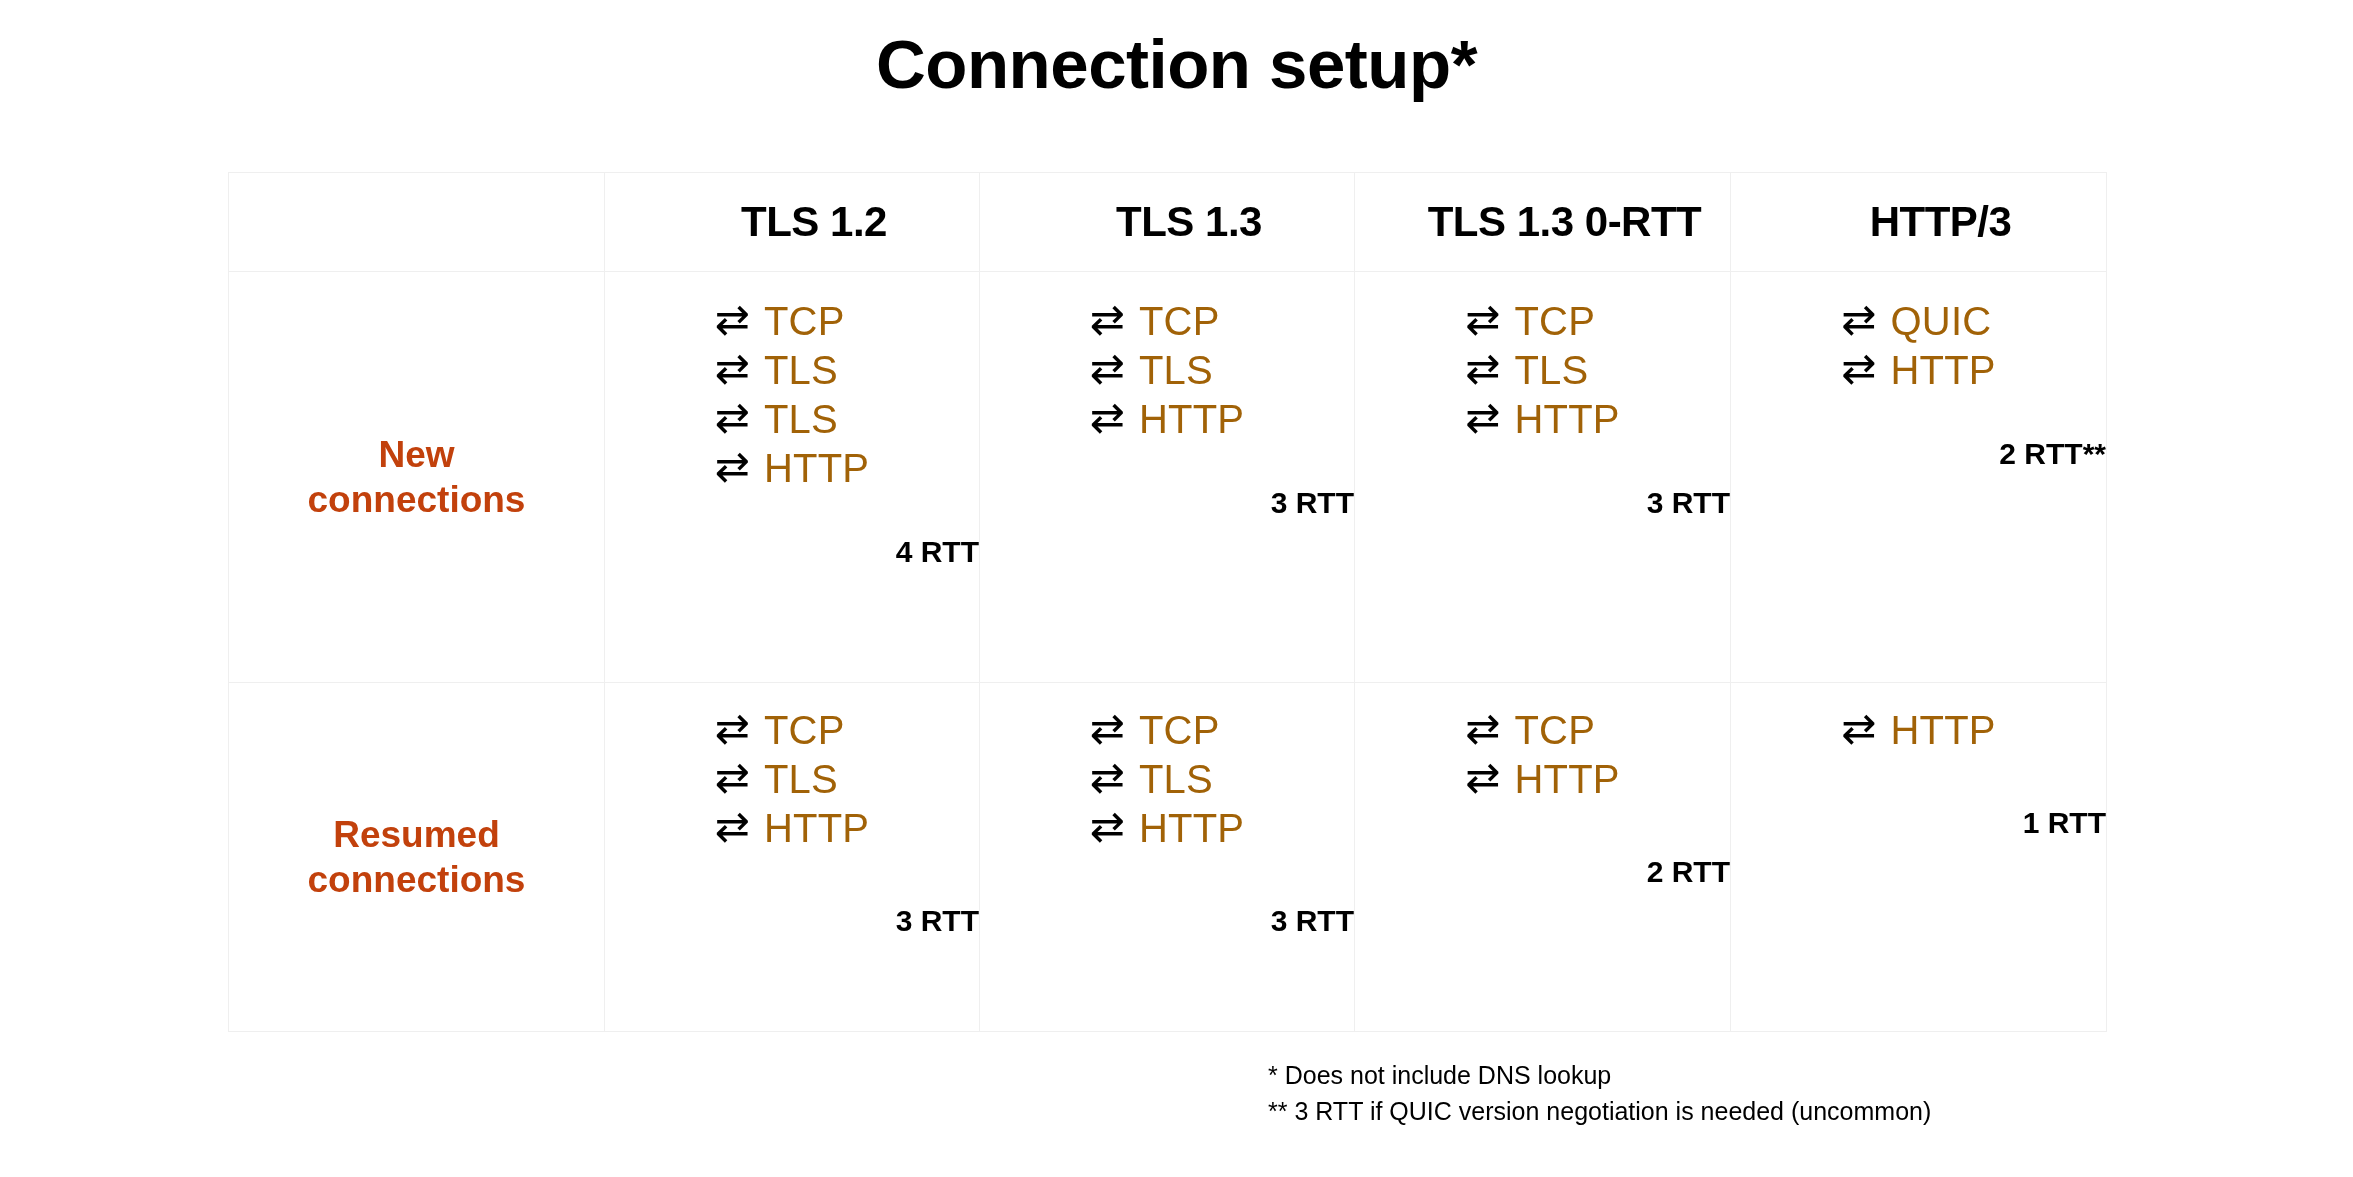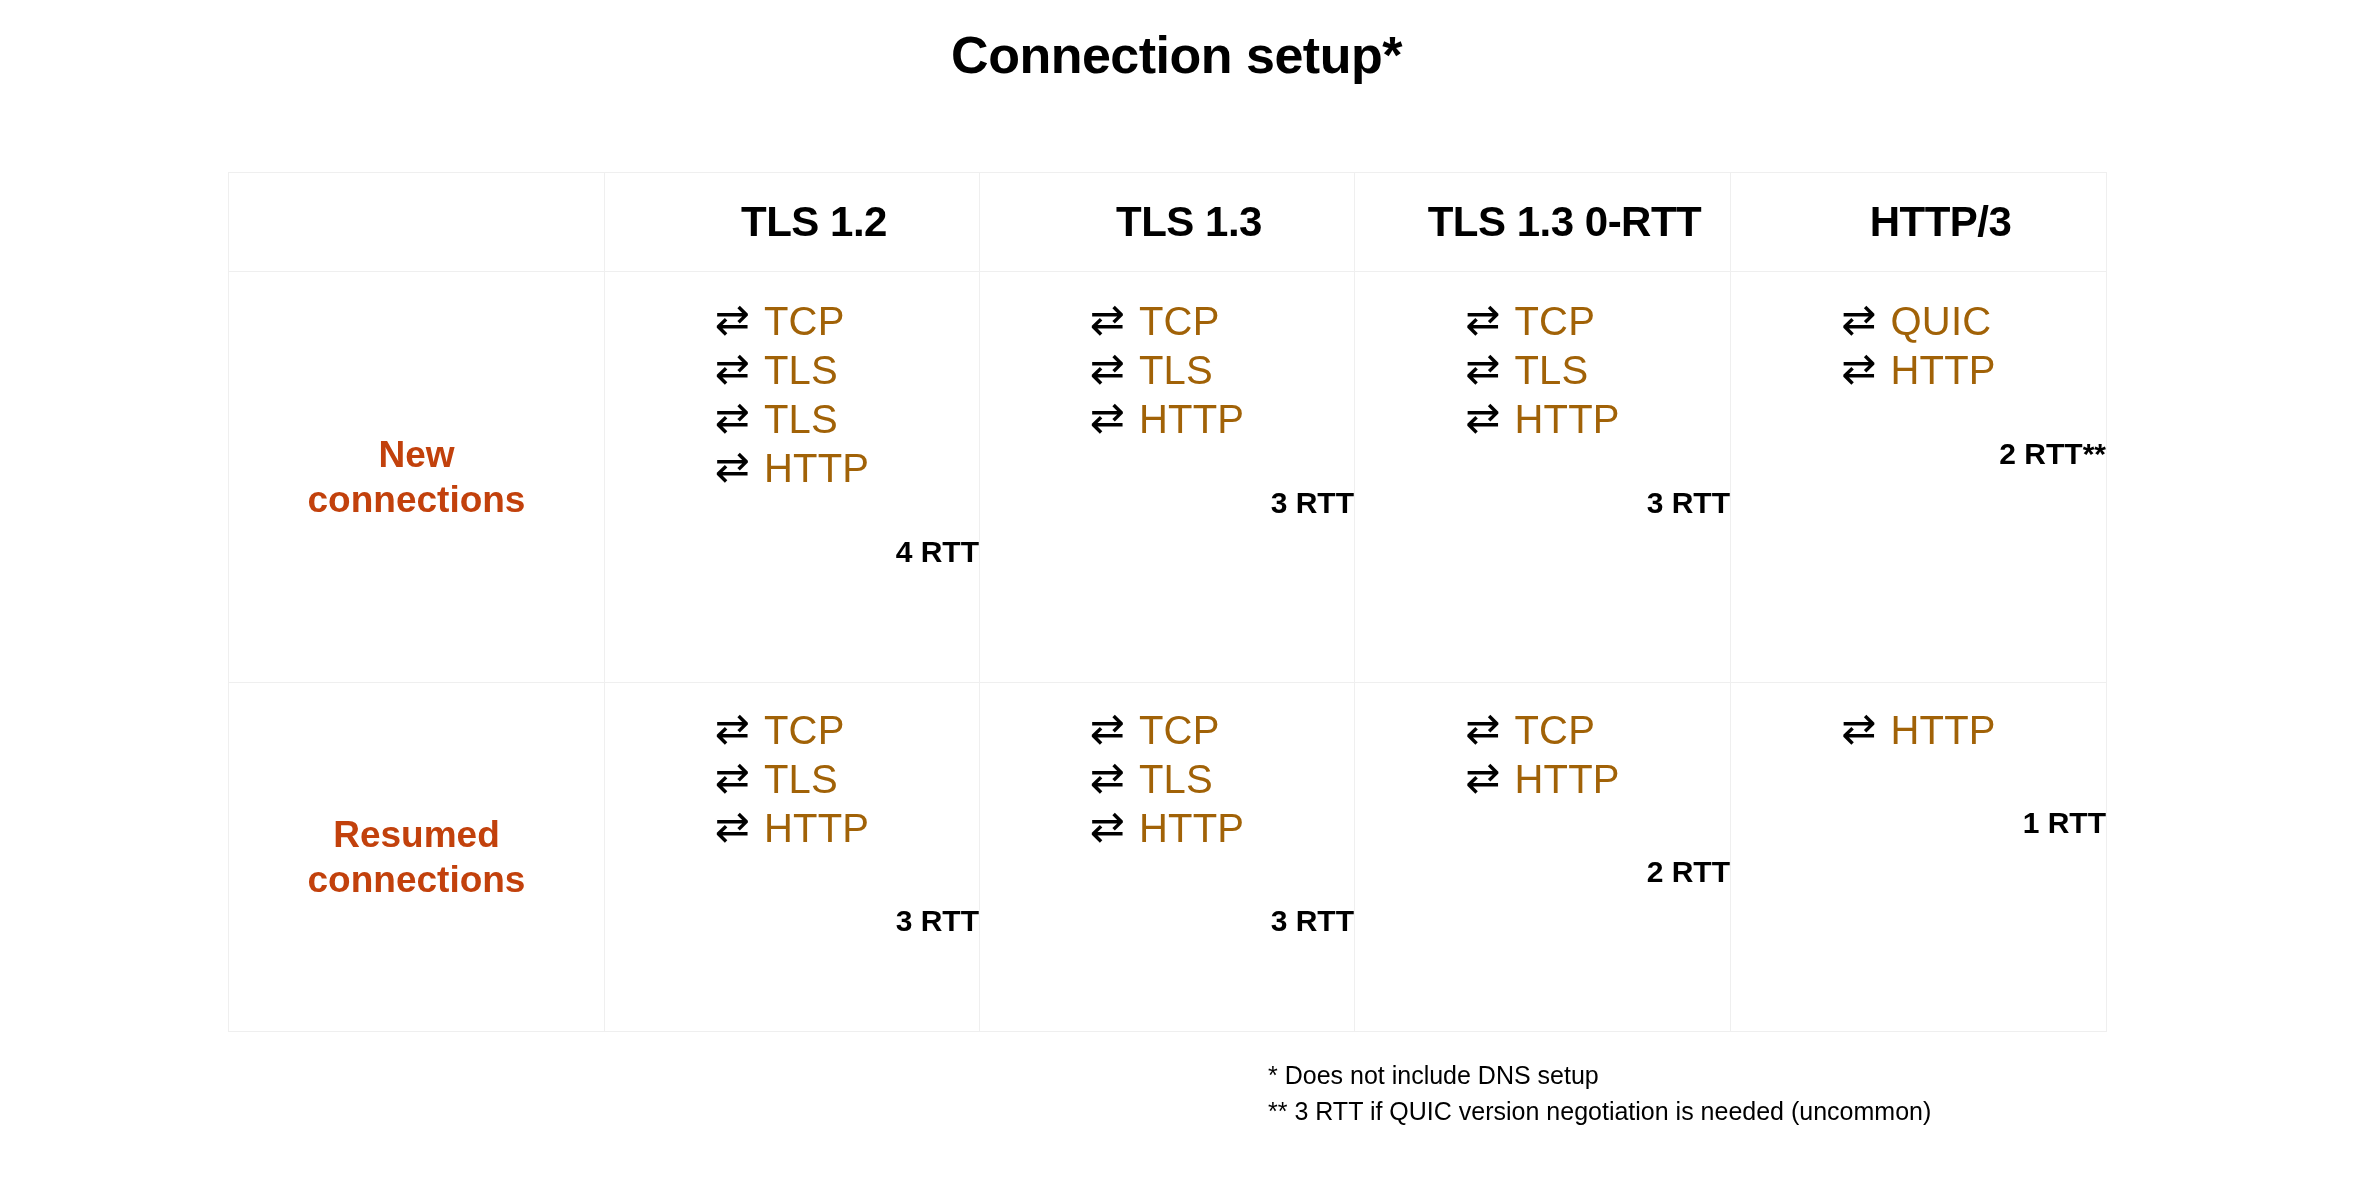--- a/index.html
+++ b/index.html
@@ -16,21 +16,21 @@
     position: relative;
   }
 
   
   .page-title {
     position: absolute;
     top: 24px;
     left: 0;
     width: 2353px;
     text-align: center;
-    font-size: 52px;
+    font-size: 69px;
     font-weight: bold;
     letter-spacing: -0.5px;
     line-height: 1.2;
     color: #000;
   }
 
   
   .matrix {
     position: absolute;
     left: 228px;
@@ -311,15 +311,15 @@
             </div>
           </div>
           <div class="rtt">1 RTT</div>
         </div>
       </td>
     </tr>
   </tbody>
 </table>
 
 <div class="footnotes">
-  <div class="footnote">* Does not include DNS setup</div>
+  <div class="footnote">* Does not include DNS lookup</div>
   <div class="footnote">** 3 RTT if QUIC version negotiation is needed (uncommon)</div>
 </div>
 
 </body></html>

